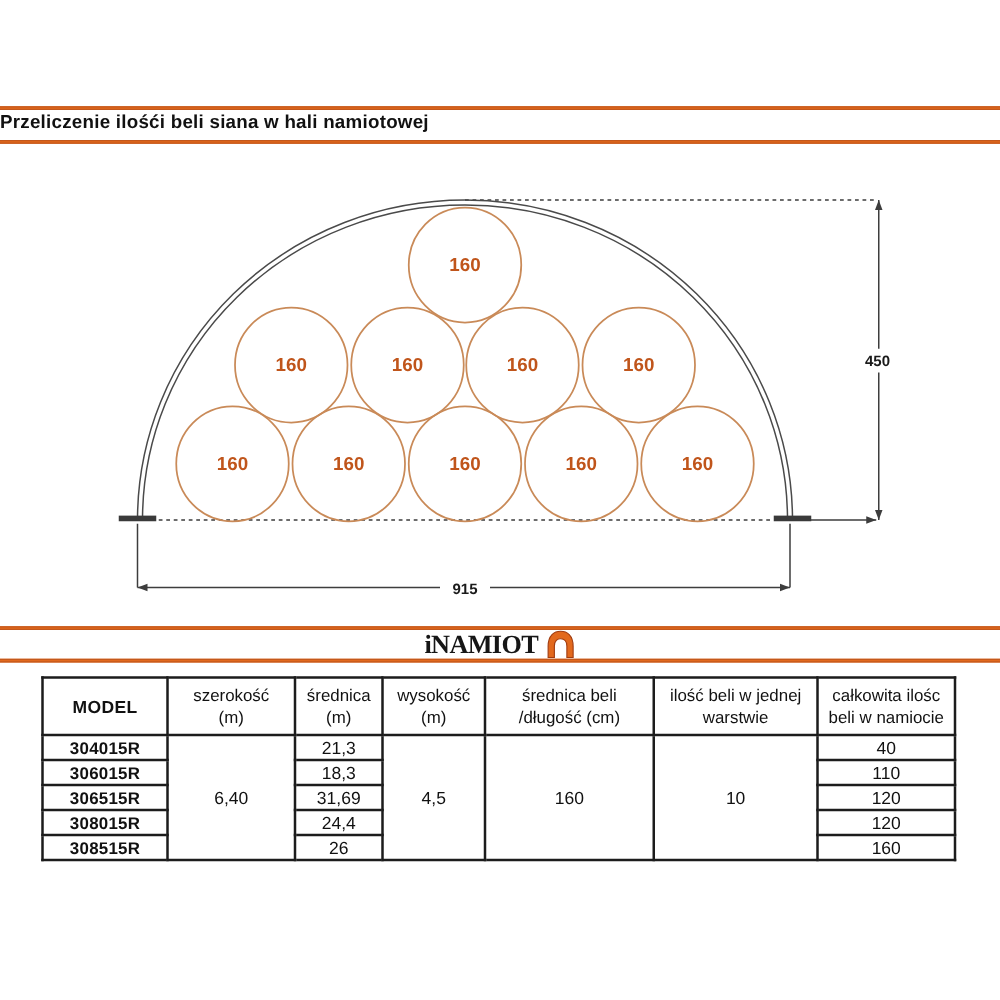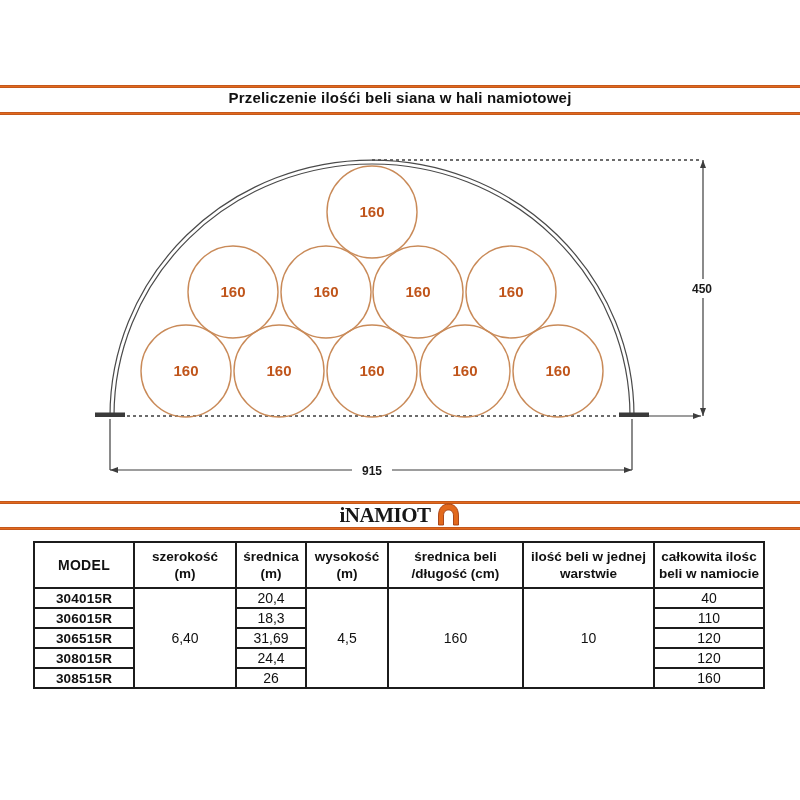--- a/index.html
+++ b/index.html
@@ -7,57 +7,57 @@
     width:800px;height:800px;position:relative;background:#ffffff;
     font-family:"Liberation Sans","DejaVu Sans",sans-serif;color:#111;
     overflow:hidden;
   }
   .hrule{
     position:absolute;left:0;width:800px;height:3px;background:#e2691d;
     border-top:1px solid #c4581b;border-bottom:1px solid #c4581b;
     box-sizing:border-box;
   }
   .page-title{
-    position:absolute;top:89px;left:0;width:800px;text-align:center;
+    position:absolute;top:89px;left:0;width:800px;
     font-size:15px;font-weight:bold;letter-spacing:.2px;margin:0;
   }
   svg.diagram{position:absolute;top:0;left:0;}
   .bale{fill:none;stroke:#c98a58;stroke-width:1.4;}
   .bale-label{
     font-family:"Liberation Sans","DejaVu Sans",sans-serif;
     font-size:15px;font-weight:bold;fill:#c0551b;text-anchor:middle;
   }
   .arch{fill:none;stroke:#4a4a4a;stroke-width:1.2;}
   .dimline{stroke:#3d3d3d;stroke-width:1.2;fill:none;}
   .dotline{stroke:#3d3d3d;stroke-width:1.3;fill:none;stroke-dasharray:3 3;}
   .arrow{fill:#3d3d3d;}
   .foot{fill:#3a3a3a;}
   .dim-label{
     font-family:"Liberation Sans","DejaVu Sans",sans-serif;
     font-size:12px;font-weight:bold;fill:#1a1a1a;text-anchor:middle;
   }
   .label-bg{fill:#ffffff;}
   .logo-row{
     position:absolute;top:503px;left:0;width:800px;height:24px;
-    display:flex;align-items:flex-start;justify-content:center;gap:5px;
+    display:flex;align-items:flex-end;justify-content:center;gap:5px;
   }
   .logo-text{
     font-family:"Liberation Serif","DejaVu Serif",serif;
     font-size:21px;font-weight:bold;letter-spacing:-.5px;color:#161616;
     line-height:24px;
   }
   table.spec{
     position:absolute;left:33px;top:541px;width:730px;
     border-collapse:collapse;table-layout:fixed;
   }
   table.spec th,table.spec td{
     border:2px solid #1c1c1c;text-align:center;vertical-align:middle;
     padding:0 2px;box-sizing:border-box;background:#fff;
   }
-  table.spec th{font-size:13.5px;font-weight:bold;height:46px;line-height:17px;}
+  table.spec th{font-size:13.5px;font-weight:normal;height:46px;line-height:17px;}
   table.spec th.model-h{font-weight:bold;font-size:14px;letter-spacing:.3px;}
   table.spec td{font-size:14px;height:20px;}
   table.spec td.model{font-weight:bold;font-size:13.5px;letter-spacing:.2px;}
 </style>
 </head>
 <body>
 
 <div class="hrule" style="top:85px"></div>
 <h1 class="page-title">Przeliczenie ilośći beli siana w hali namiotowej</h1>
 <div class="hrule" style="top:112px"></div>
@@ -181,21 +181,21 @@
       <th>
         <span>całkowita ilośc</span><br>
         <span>beli w namiocie</span>
       </th>
     </tr>
   </thead>
   <tbody>
     <tr>
       <td class="model">304015R</td>
       <td rowspan="5">6,40</td>
-      <td>20,4</td>
+      <td>21,3</td>
       <td rowspan="5">4,5</td>
       <td rowspan="5">160</td>
       <td rowspan="5">10</td>
       <td>40</td>
     </tr>
     <tr>
       <td class="model">306015R</td>
       <td>18,3</td>
       <td>110</td>
     </tr>

